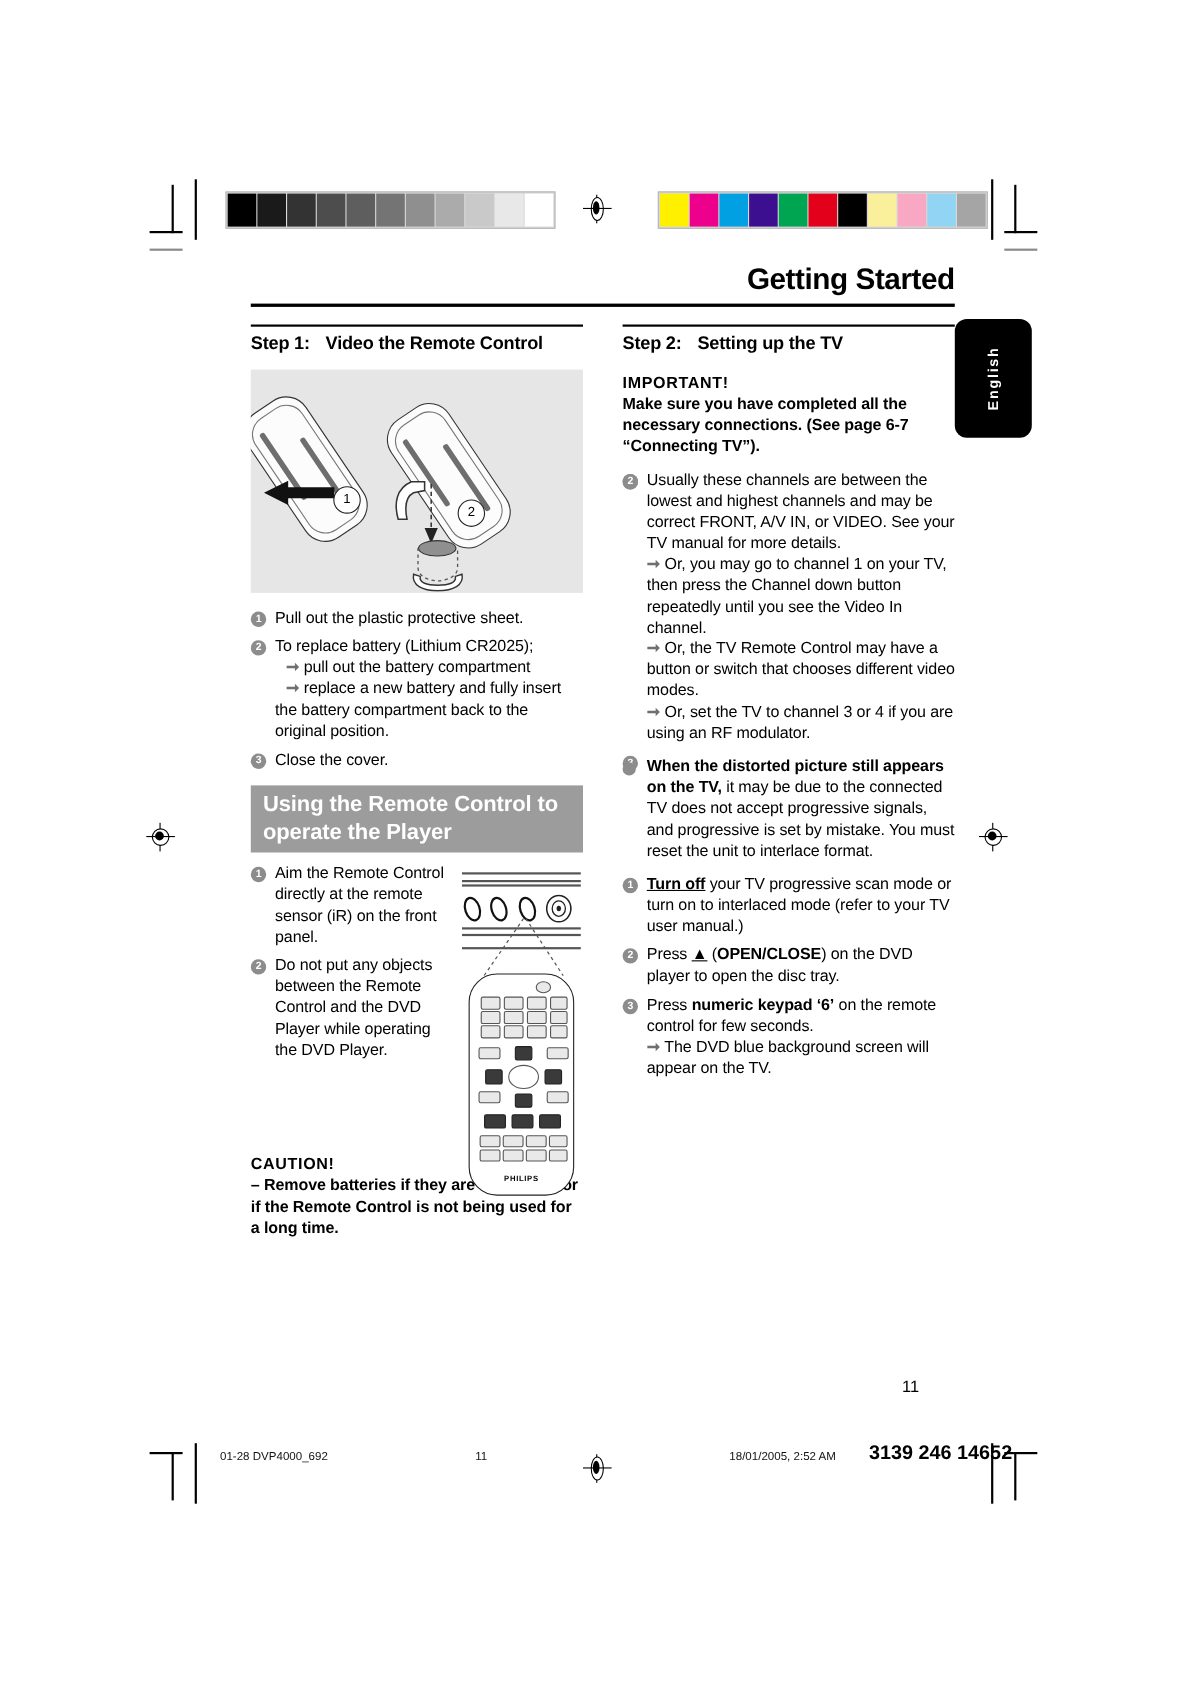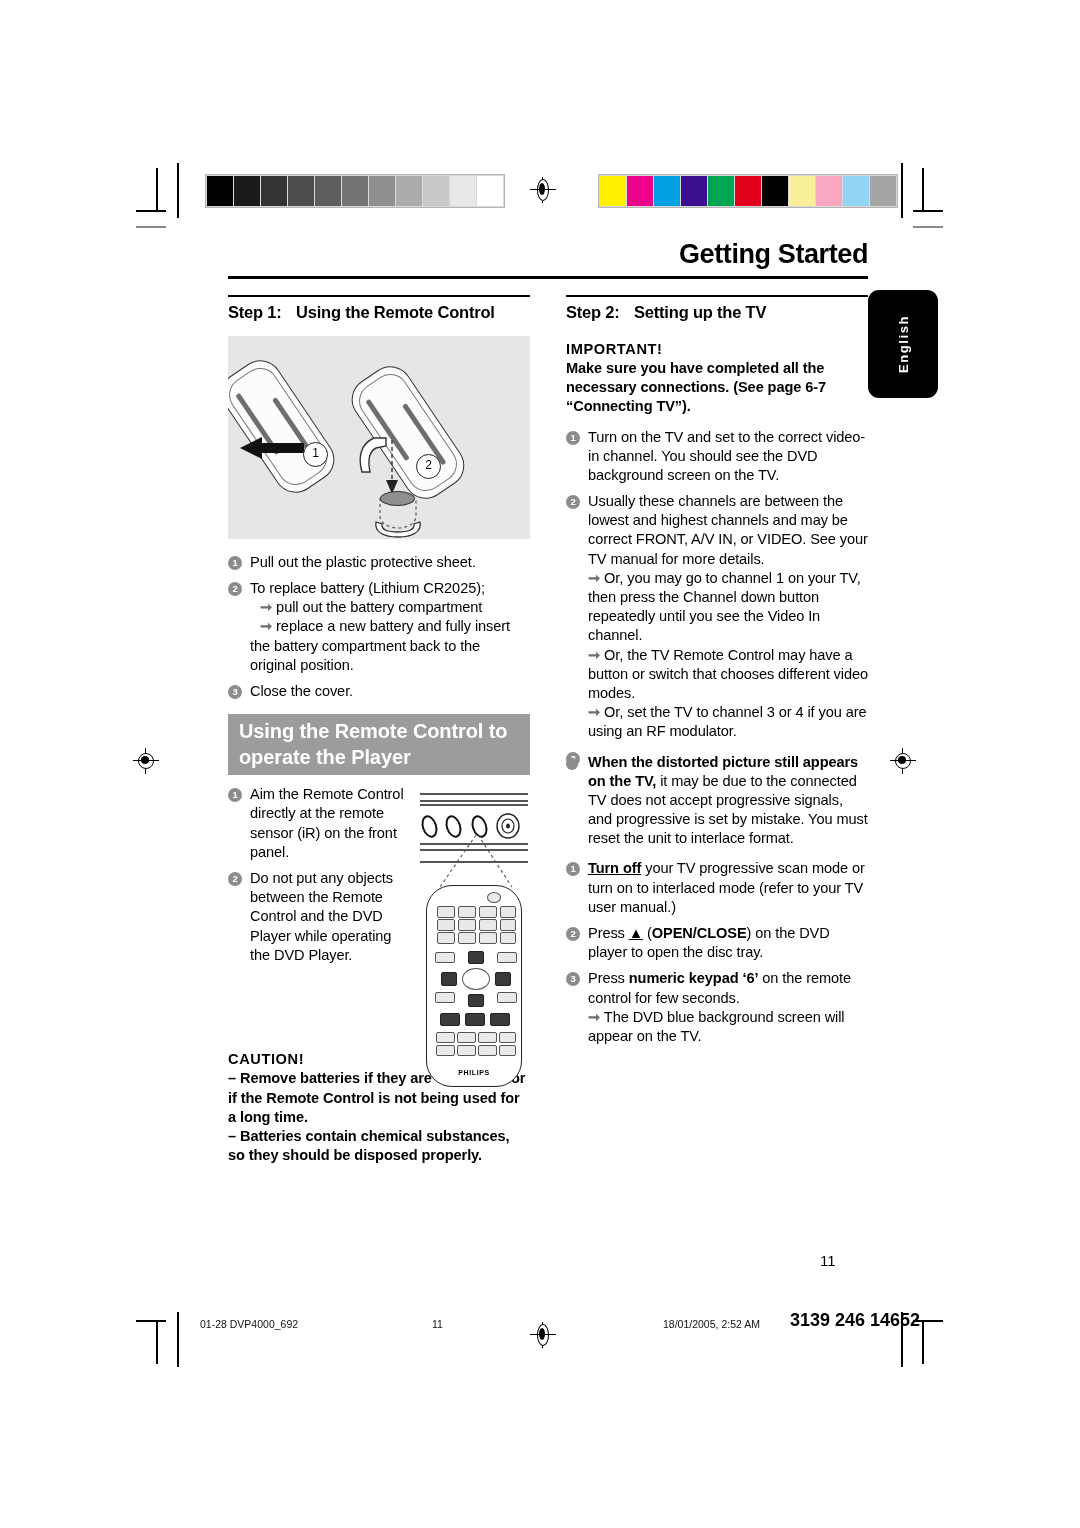--- a/index.html
+++ b/index.html
@@ -328,21 +328,21 @@
 
     <h1 class="head-title">Getting Started</h1>
     <div class="head-rule"></div>
 
     <div class="cols">
 
       <div class="col-left">
 
         <div class="step-rule"></div>
         <div class="step-h">
-          <span class="lbl">Step 1:</span><span>Using the Remote Control</span>
+          <span class="lbl">Step 1:</span><span>Video the Remote Control</span>
         </div>
 
         <div class="figbox">
 
           <div class="remote-body" style="left:18px; top:22px; width:62px; height:135px;
                transform:rotate(-34deg); transform-origin:50% 50%;">
             <div class="remote-inner" style="left:5px; top:6px; right:5px; bottom:6px;"></div>
             <div class="remote-strip" style="left:13px; top:18px; width:5px; height:72px;"></div>
             <div class="remote-strip" style="left:41px; top:42px; width:5px; height:72px;"></div>
           </div>
@@ -479,42 +479,40 @@
 
                 <div class="philips-txt">PHILIPS</div>
               </div>
             </div>
           </div>
         </div>
 
         <div class="caution-block body-t bold-t">
           <div style="letter-spacing:0.6px;">CAUTION!</div>
           <div>–  Remove batteries if they are exhausted or if the Remote Control is not being used for a long time.</div>
-          <div>–  Batteries contain chemical substances, so they should be disposed properly.</div>
         </div>
       </div>
 
       <div class="col-gap"></div>
 
       <div class="col-right">
 
         <div class="step-rule"></div>
         <div class="step-h">
           <span class="lbl">Step 2:</span><span>Setting up the TV</span>
         </div>
 
         <div class="body-t bold-t" style="margin-top:17px;">
           <div style="letter-spacing:0.6px;">IMPORTANT!</div>
           <div>Make sure you have completed all the necessary connections. (See page 6-7 “Connecting TV”).</div>
         </div>
 
         <ol class="num body-t" style="margin-top:11px;">
           <li>
             <span class="bullet-num">1</span>
-            <span>Turn on the TV and set to the correct video-in channel. You should see the DVD background screen on the TV.</span>
           </li>
           <li>
             <span class="bullet-num">2</span>
             <span>Usually these channels are between the lowest and highest channels and may be correct FRONT, A/V IN, or VIDEO. See your TV manual for more details.</span>
             <div><span class="arrow">➞</span>
               <span>Or, you may go to channel 1 on your TV, then press the Channel down button repeatedly until you see the Video In channel.</span></div>
             <div><span class="arrow">➞</span>
               <span>Or, the TV Remote Control may have a button or switch that chooses different video modes.</span></div>
             <div><span class="arrow">➞</span>
               <span>Or, set the TV to channel 3 or 4 if you are using an RF modulator.</span></div>

